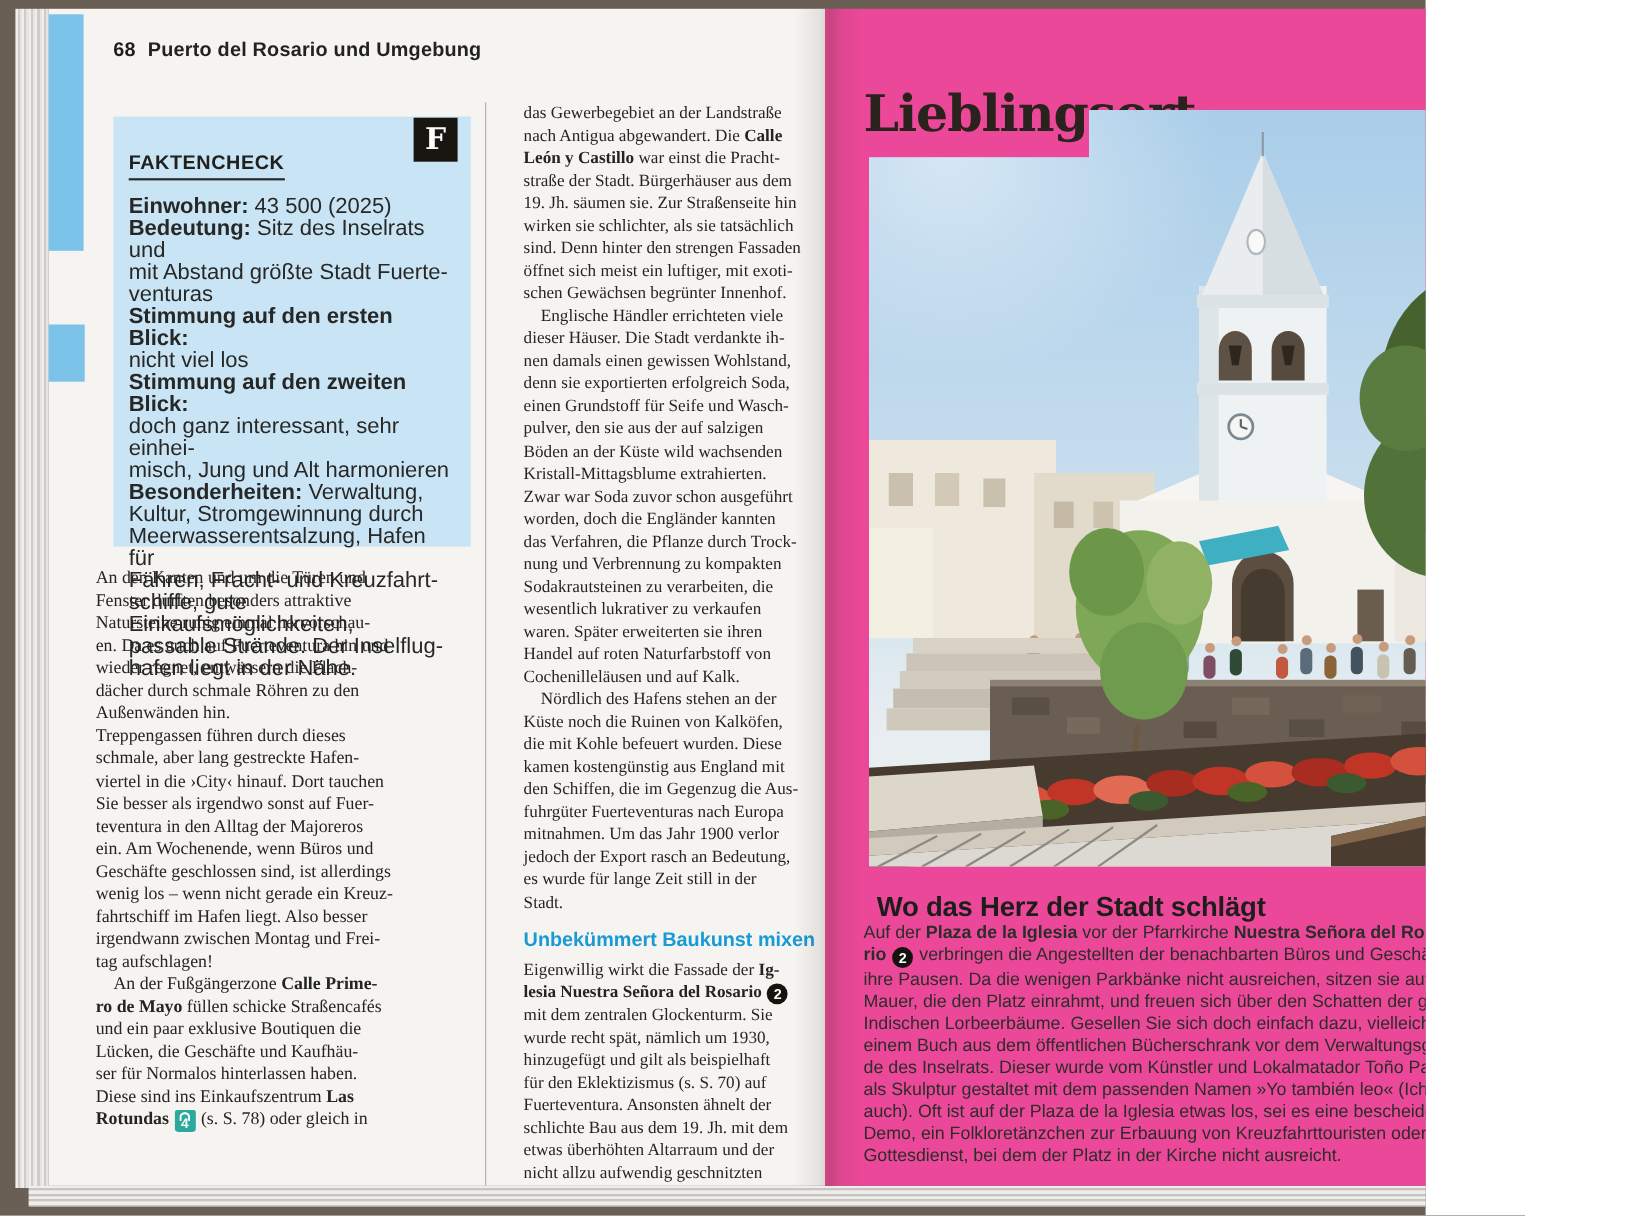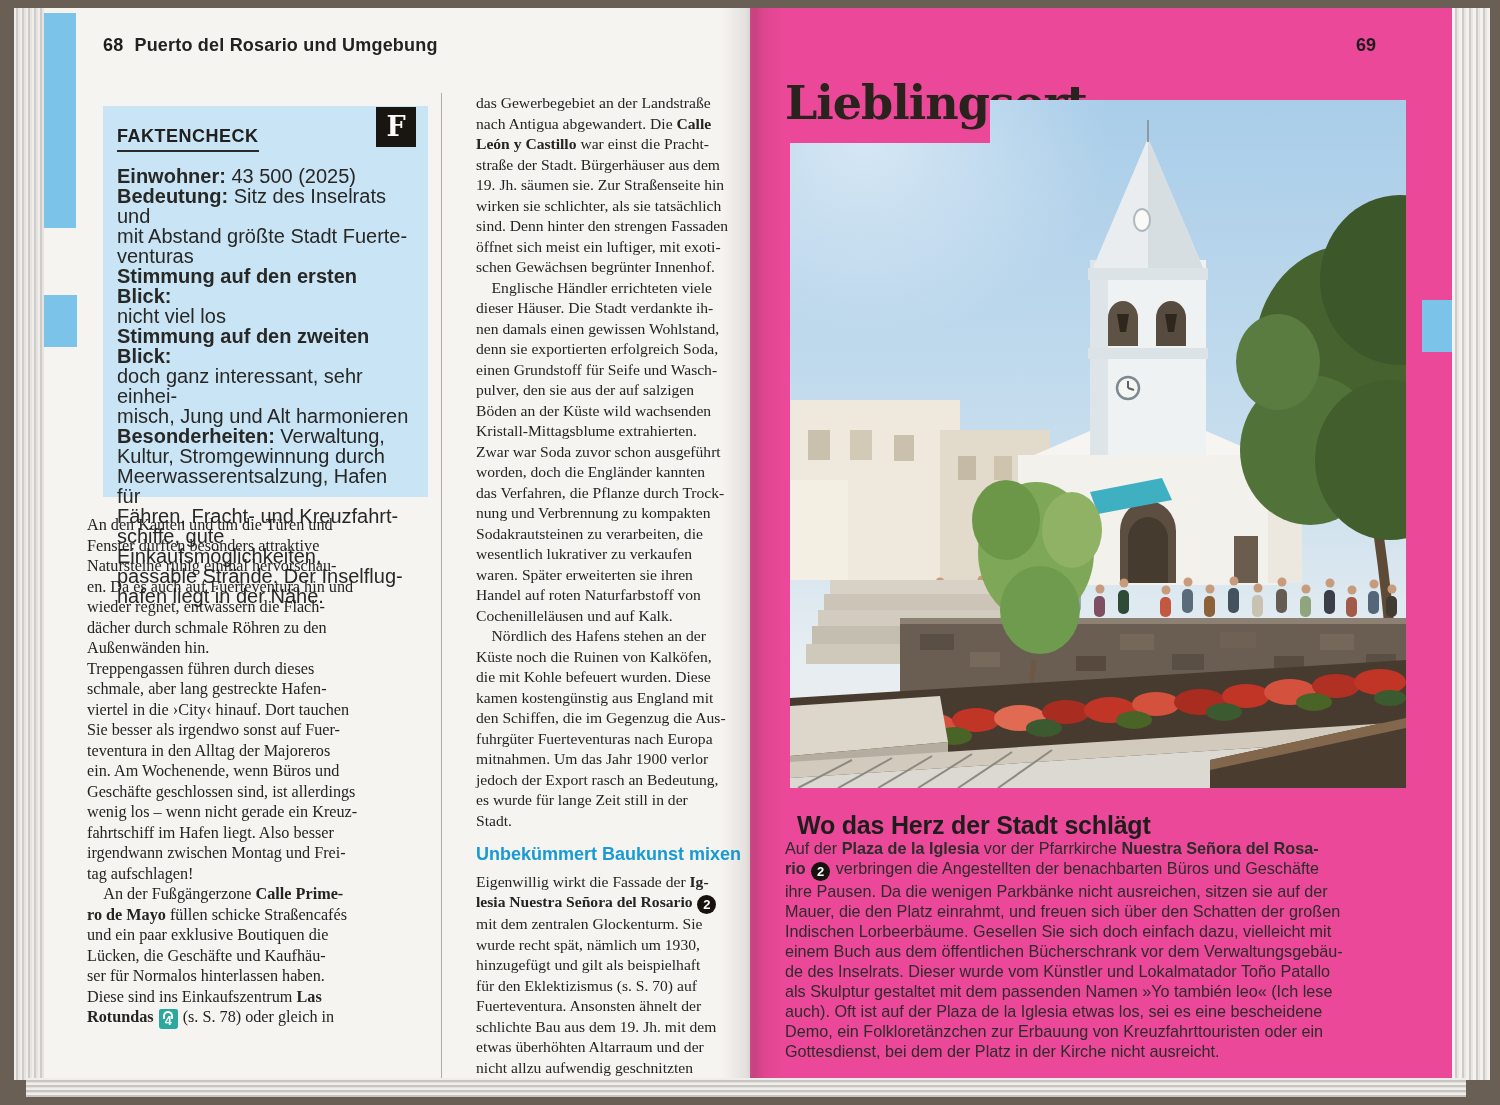--- a/index.html
+++ b/index.html
@@ -1,16 +1,16 @@
 <!DOCTYPE html>
 <html><head>
 <meta charset="utf-8">
 <style>
   html,body{margin:0;padding:0;}
-  .scene{position:relative;width:1500px;height:1105px;overflow:hidden;
+  .scene{position:relative;width:1296px;height:1105px;overflow:hidden;
     background:linear-gradient(135deg,#6c6259 0%,#6e6156 55%,#60514698%);
     background-color:#6a5f55;
     font-family:"Liberation Sans",sans-serif;}
   .stack{position:absolute;}
   .stack-left{left:14px;top:8px;width:30px;height:1072px;
     background:repeating-linear-gradient(90deg,#efeeec 0 2px,#cfccc8 2px 4px,#e6e4e1 4px 6px);}
   .stack-right{left:1452px;top:8px;width:38px;height:1072px;
     background:repeating-linear-gradient(90deg,#f3f2f0 0 3px,#cfccc8 3px 5px,#e8e6e3 5px 7px);}
   .stack-bottom{left:26px;top:1078px;width:1440px;height:19px;
     background:repeating-linear-gradient(180deg,#efeeec 0 2px,#c8c5c0 2px 4px,#e2e0dd 4px 5px);}
@@ -22,21 +22,21 @@
   
   .edge-tab{position:absolute;background:#7cc3e9;}
   .tab-tall{left:0;top:5px;width:32px;height:215px;}
   .tab-small{left:0;top:287px;width:33px;height:52px;}
   .pg-header{position:absolute;left:59px;top:27px;font-size:18px;color:#1d1d1b;letter-spacing:.2px;}
   .pg-num{font-weight:bold;margin-right:11px;}
   .pg-title{font-weight:bold;color:#222;}
   .factbox{position:absolute;left:59px;top:98px;width:297px;height:359px;background:#c9e4f5;padding:16px 14px;}
   .factbox-badge{position:absolute;left:273px;top:1px;width:40px;height:40px;background:#191510;color:#fdfcfa;
     font-family:"DejaVu Serif",serif;font-weight:bold;font-size:27px;text-align:center;line-height:40px;}
-  .factbox-title{font-size:18px;font-weight:bold;color:#20201e;margin:4px 0 14px 0;}
+  .factbox-title{font-size:18px;font-weight:bold;color:#20201e;margin:16px 0 14px 0;}
   .factbox-title span{display:inline-block;border-bottom:2.5px solid #2a2a28;padding-bottom:3px;letter-spacing:.5px;}
   .factbox-body{font-size:20px;line-height:20px;color:#27272五5;color:#272725;}
   .col{position:absolute;color:#242422;}
   .serif{font-family:"Liberation Serif",serif;margin:0;text-align:left;}
   .col-1{left:43px;top:507px;width:334px;font-size:16.2px;line-height:20.5px;}
   .col-2{left:432px;top:85px;width:280px;font-size:15.6px;line-height:20.5px;}
   .subhead{font-family:"Liberation Sans",sans-serif;font-size:18px;font-weight:bold;color:#189ad5;margin:13px 0 7px 0;}
   .col-divider{position:absolute;left:397px;top:85px;width:1px;height:985px;background:#adadaa;}
   .bag-badge{display:inline-block;position:relative;width:19px;height:20px;background:#2ba99e;color:#fff;
     border-radius:2px 2px 3px 3px;font-family:"Liberation Sans",sans-serif;font-size:12.5px;font-weight:bold;

